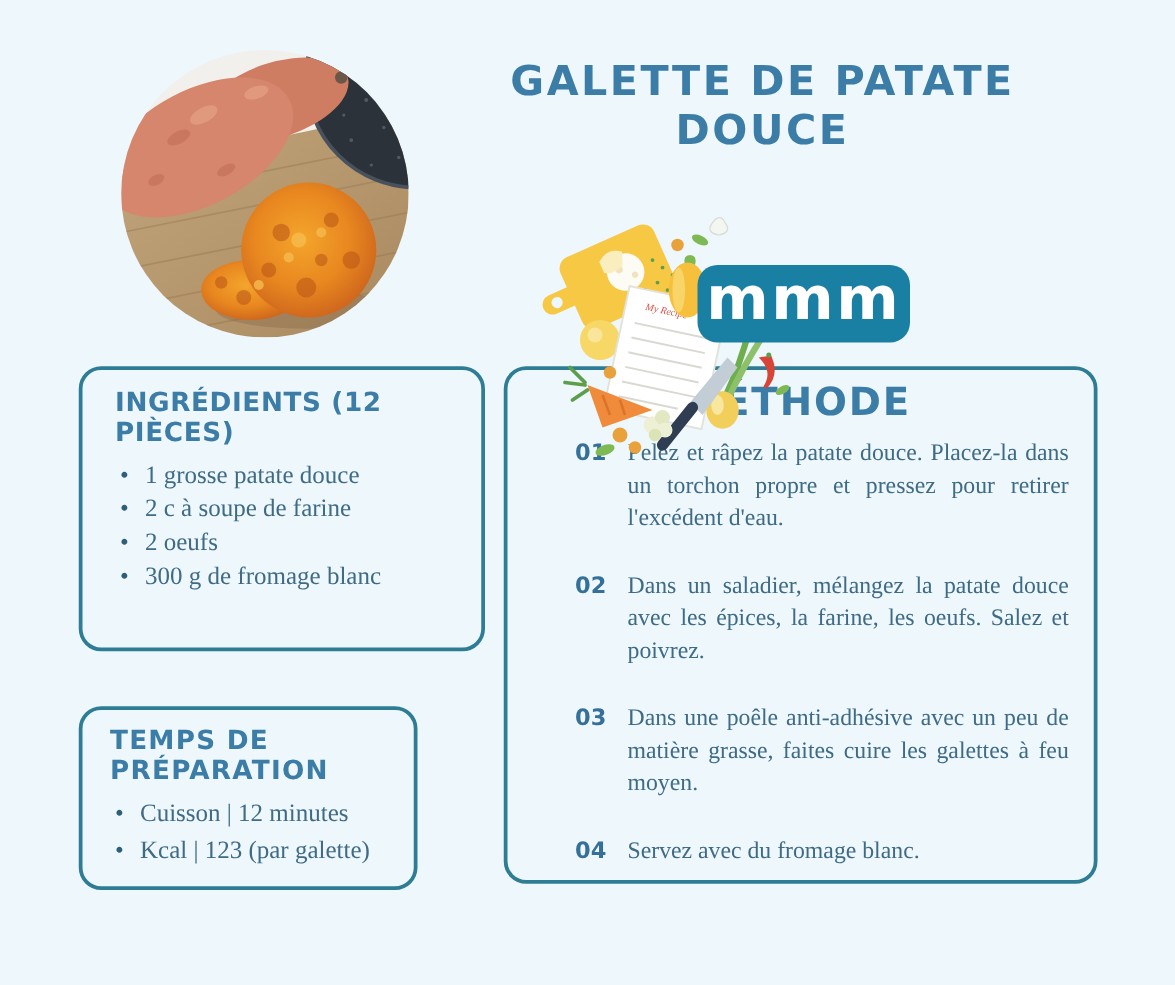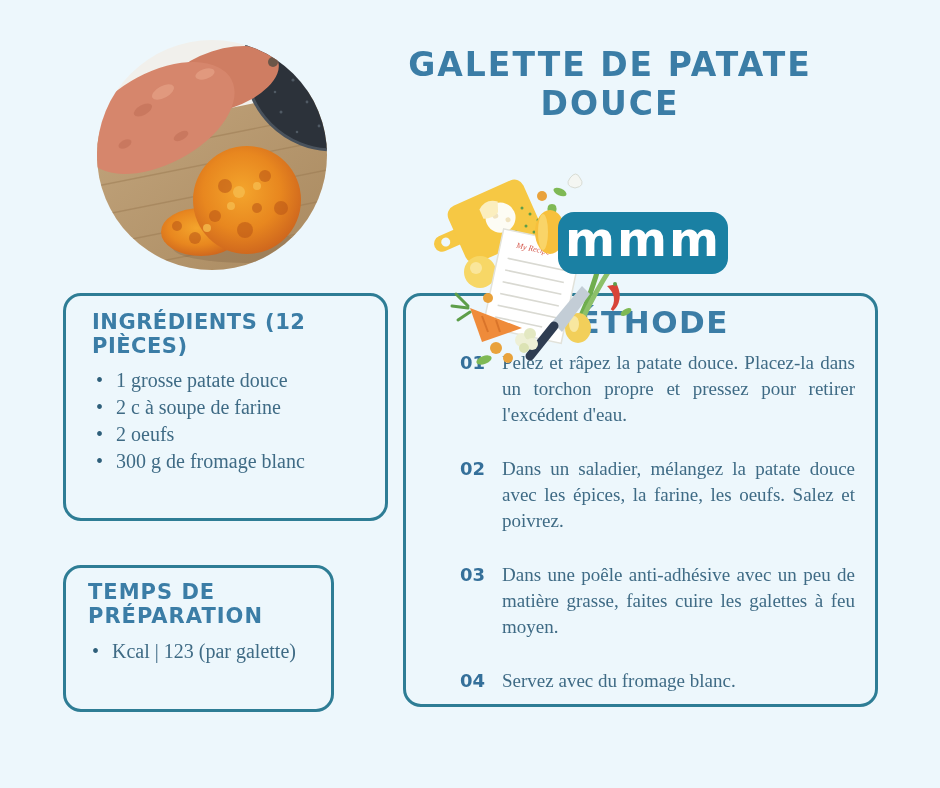--- a/index.html
+++ b/index.html
@@ -308,20 +308,21 @@
       <li>1 grosse patate douce</li>
       <li>2 c à soupe de farine</li>
       <li>2 oeufs</li>
       <li>300 g de fromage blanc</li>
     </ul>
   </section>
 
   <section class="box box-prep">
     <h2>TEMPS DE PRÉPARATION</h2>
     <ul class="blist">
+      <li>Cuisson | 12 minutes</li>
       <li>Kcal | 123 (par galette)</li>
     </ul>
   </section>
 
   <section class="box box-method">
     <h2>MÉTHODE</h2>
     <div class="steps">
       <div class="step">
         <span class="step-num">01</span>
         <p class="step-text">Pelez et râpez la patate douce. Placez-la dans un torchon propre et pressez pour retirer l'excédent d'eau.</p>

